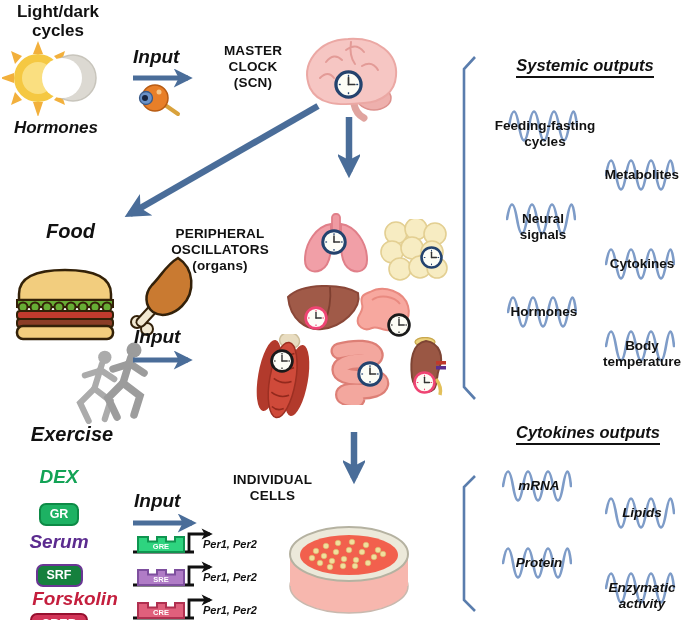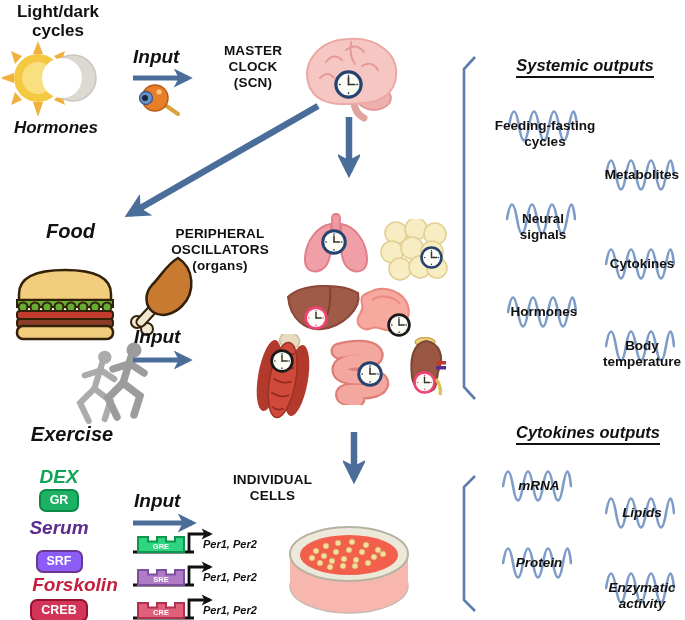--- a/index.html
+++ b/index.html
@@ -339,23 +339,23 @@
         <circle cx="82" cy="51" r="2.8"></circle>
         <circle cx="44" cy="55" r="2.8"></circle>
       <circle cx="57" cy="54" r="2.8"></circle>
         <circle cx="69" cy="54" r="2.8"></circle>
         <circle cx="97" cy="42" r="2.8"></circle>
     </g>
   </svg>
 
   <div class="abs reagents" style="left:0px;top:467px;">
     <div class="reagent-name" style="color: rgb(19, 163, 86);">DEX</div>
-    <div style="margin-top:2px;"><span class="badge" style="background: rgb(29, 178, 99); border-color: rgb(13, 138, 70);">GR</span></div>
+    <div style="margin-top:16px;"><span class="badge" style="background: rgb(29, 178, 99); border-color: rgb(13, 138, 70);">GR</span></div>
     <div class="reagent-name" style="margin-top: 6px; color: rgb(91, 43, 143);">Serum</div>
-    <div style="margin-top:12px;"><span class="badge" style="background: #8b5cf6; border-color: rgb(106, 54, 148);">SRF</span></div>
+    <div style="margin-top:12px;"><span class="badge" style="background: #15803d; border-color: rgb(106, 54, 148);">SRF</span></div>
     <div class="reagent-name" style="margin-top: 2px; color: rgb(196, 30, 61); margin-left: 32px;">Forskolin</div>
     <div style="margin-top:4px;"><span class="badge" style="background: rgb(210, 53, 88); border-color: rgb(151, 16, 47);">CREB</span></div>
   </div>
 
   <svg class="abs" style="left:456px;top:55px;" width="24" height="348">
     <path d="M19,2 L8,14 L8,332 L19,344" fill="none" stroke-width="2.6" stroke="#5a7dad"></path>
   </svg>
   <div class="abs sec-title ctr" style="left:490px;top:56px;width:190px;"><span>Systemic outputs</span></div>
 
   <div class="osc" style="left:478px;top:104px;width:130px;">

